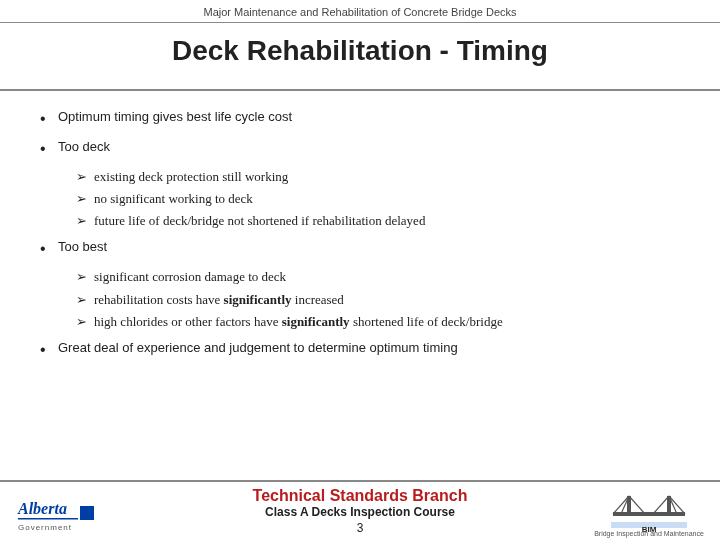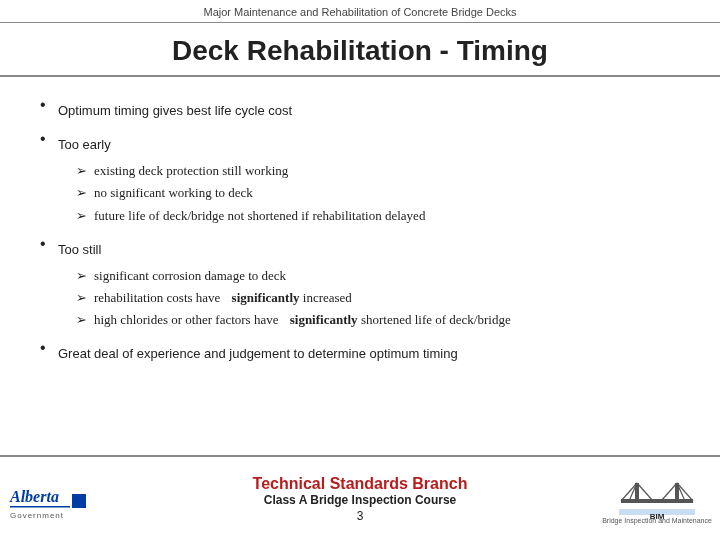--- a/index.html
+++ b/index.html
@@ -24,21 +24,21 @@
       border-bottom: 1.5px solid #888;
       padding: 6px 20px 4px 20px;
       text-align: center;
       font-size: 11px;
       color: #444;
     }
     .title {
       font-size: 28px;
       font-weight: bold;
       text-align: center;
-      padding: 12px 30px 8px 30px;
+      padding: 12px 30px 22px 30px;
       color: #222;
       border-bottom: 2px solid #888;
       margin-bottom: 8px;
     }
     .content {
       flex: 1;
       padding: 8px 40px 4px 40px;
       display: flex;
       flex-direction: column;
       gap: 0;
@@ -50,21 +50,20 @@
     }
     .bullet-dot {
       min-width: 18px;
       font-size: 16px;
       line-height: 1.5;
       color: #222;
     }
     .bullet-text {
       line-height: 1.55;
       font-size: 13px;
-      margin-top: 8px;
     }
     .sub-bullets {
       margin-left: 36px;
       margin-bottom: 4px;
     }
     .sub-bullet {
       display: flex;
       align-items: flex-start;
       margin-bottom: 2px;
     }
@@ -73,28 +72,27 @@
       font-size: 13px;
       line-height: 1.55;
     }
     .sub-text {
       line-height: 1.55;
       font-size: 13px;
       font-family: Liberation Serif, serif;
     }
     .bold-partial {
       font-weight: bold;
-      margin-left: 8px;
     }
     .footer {
       border-top: 2px solid #888;
       display: flex;
       align-items: center;
-      padding: 6px 8px;
-      height: 85px;
+      padding: 6px 16px;
+      height: 60px;
     }
     .footer-logo {
       width: 110px;
       display: flex;
       align-items: center;
       justify-content: flex-start;
     }
     .footer-center {
       flex: 1;
       text-align: center;
@@ -144,40 +142,40 @@
 
   <div class="content">
 
     <div class="bullet-main">
       <span class="bullet-dot">•</span>
       <span class="bullet-text">Optimum timing gives best life cycle cost</span>
     </div>
 
     <div class="bullet-main">
       <span class="bullet-dot">•</span>
-      <span class="bullet-text">Too early</span>
+      <span class="bullet-text">Too deck</span>
     </div>
     <div class="sub-bullets">
       <div class="sub-bullet">
         <span class="arrow">➢</span>
         <span class="sub-text">existing deck protection still working</span>
       </div>
       <div class="sub-bullet">
         <span class="arrow">➢</span>
         <span class="sub-text">no significant working to deck</span>
       </div>
       <div class="sub-bullet">
         <span class="arrow">➢</span>
         <span class="sub-text">future life of deck/bridge not shortened if rehabilitation delayed</span>
       </div>
     </div>
 
     <div class="bullet-main">
       <span class="bullet-dot">•</span>
-      <span class="bullet-text">Too still</span>
+      <span class="bullet-text">Too best</span>
     </div>
     <div class="sub-bullets">
       <div class="sub-bullet">
         <span class="arrow">➢</span>
         <span class="sub-text">significant corrosion damage to deck</span>
       </div>
       <div class="sub-bullet">
         <span class="arrow">➢</span>
         <span class="sub-text">rehabilitation costs have <span class="bold-partial">significantly</span> increased</span>
       </div>
@@ -201,21 +199,21 @@
 
         <text x="2" y="28" font-family="Georgia, serif" font-size="16" font-style="italic" fill="#003da5" font-weight="bold">Alberta</text>
         <rect x="2" y="32" width="60" height="1.5" fill="#003da5"></rect>
         <text x="2" y="44" font-family="Arial, sans-serif" font-size="8" fill="#555" letter-spacing="1">Government</text>
         <rect x="64" y="20" width="14" height="14" fill="#003da5"></rect>
       </svg>
     </div>
 
     <div class="footer-center">
       <div class="line1">Technical Standards Branch</div>
-      <div class="line2">Class A Bridge Inspection Course</div>
+      <div class="line2">Class A Decks Inspection Course</div>
       <div class="page-num">3</div>
     </div>
 
     <div class="footer-right">
       <div class="bim-logo">
         <svg width="80" height="48" viewBox="0 0 80 48" xmlns="http://www.w3.org/2000/svg">
 
           <rect x="2" y="36" width="76" height="6" fill="#4a90d9" opacity="0.3"></rect>
 
           <rect x="4" y="26" width="72" height="4" fill="#555"></rect>

